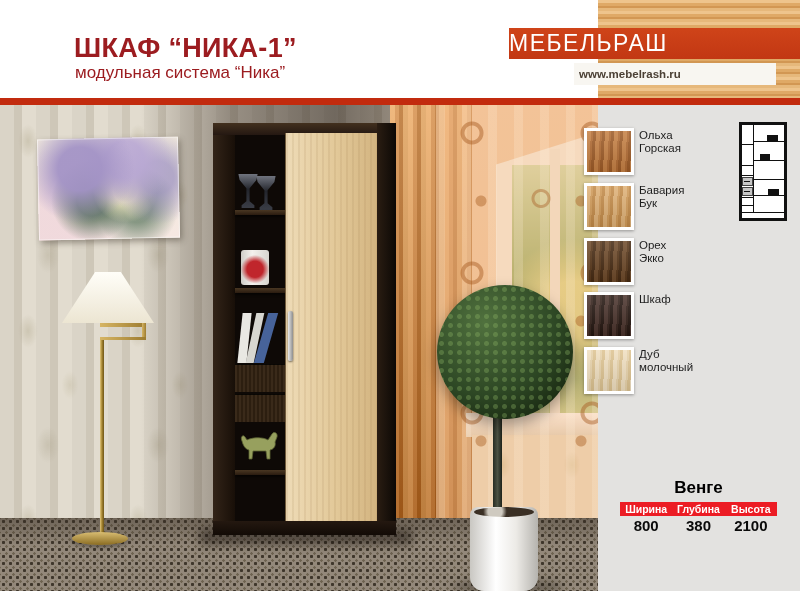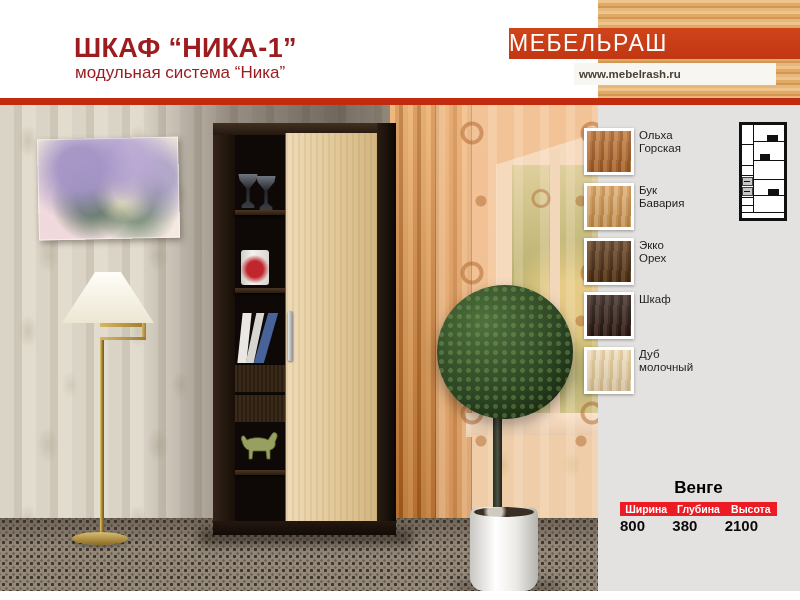--- a/index.html
+++ b/index.html
@@ -23,21 +23,21 @@
   .side-panel{left:598px;top:105px;width:202px;height:486px;background:#e3e2e0;}
   .bottom-strip{left:0;top:591px;width:800px;height:9px;background:#fff;}
 
   .swatch{width:44px;height:41px;border:3px solid #fff;box-shadow:0 1px 3px rgba(0,0,0,.35);}
   .swatch-label{left:639px;width:150px;font-size:11.5px;line-height:13px;color:#1d1d1d;}
 
   .spec-title{left:620px;top:478px;width:157px;text-align:center;font-size:17px;font-weight:bold;color:#000;}
   .spec-head{left:620px;top:502px;width:157px;height:14px;background:#ec1c24;display:flex;}
   .spec-head div{flex:1;text-align:center;color:#fff;font-size:10.5px;font-weight:bold;line-height:14px;}
   .spec-values{left:620px;top:517px;width:157px;display:flex;}
-  .spec-values div{flex:1;text-align:left;color:#0a0a0a;font-size:15px;font-weight:bold;}
+  .spec-values div{flex:1;text-align:center;color:#0a0a0a;font-size:15px;font-weight:bold;}
 
   
   .photo{left:0;top:105px;width:598px;height:486px;overflow:hidden;
      background:repeating-linear-gradient(90deg,#dad4c7 0 14px,#cec7b8 14px 22px,#e2dccf 22px 36px);}
   .leaf-overlay{left:0;top:0;width:598px;height:486px;opacity:.55;
      background-image:
        radial-gradient(ellipse 14px 24px at 28px 36px,rgba(150,140,105,.5),transparent 70%),
        radial-gradient(ellipse 12px 20px at 70px 90px,rgba(170,160,125,.45),transparent 70%),
        radial-gradient(ellipse 16px 26px at 48px 150px,rgba(140,130,100,.4),transparent 70%);
      background-size:110px 190px;}
@@ -248,28 +248,28 @@
   </svg>
 
   <div class="abs swatch" style="left: 584px; top: 128px; background: linear-gradient(rgba(255, 255, 255, 0.14), rgba(0, 0, 0, 0.1)), repeating-linear-gradient(93deg, rgb(197, 128, 68) 0px, rgb(197, 128, 68) 4px, rgb(176, 106, 50) 4px, rgb(176, 106, 50) 6px, rgb(156, 90, 38) 6px, rgb(156, 90, 38) 9px);"></div>
   <div class="abs swatch-label" style="top:129px;">
     <div>Ольха</div>
     <div>Горская</div>
   </div>
 
   <div class="abs swatch" style="left: 584px; top: 183px; background: linear-gradient(rgba(255, 255, 255, 0.14), rgba(0, 0, 0, 0.1)), repeating-linear-gradient(93deg, rgb(223, 177, 119) 0px, rgb(223, 177, 119) 4px, rgb(208, 154, 88) 4px, rgb(208, 154, 88) 6px, rgb(194, 138, 72) 6px, rgb(194, 138, 72) 9px);"></div>
   <div class="abs swatch-label" style="top:184px;">
+    <div>Бавария</div>
     <div>Бук</div>
-    <div>Бавария</div>
   </div>
 
   <div class="abs swatch" style="left: 584px; top: 238px; background: linear-gradient(rgba(255, 255, 255, 0.14), rgba(0, 0, 0, 0.1)), repeating-linear-gradient(93deg, rgb(110, 74, 42) 0px, rgb(110, 74, 42) 4px, rgb(87, 54, 25) 4px, rgb(87, 54, 25) 6px, rgb(70, 42, 18) 6px, rgb(70, 42, 18) 9px);"></div>
   <div class="abs swatch-label" style="top:239px;">
+    <div>Орех</div>
     <div>Экко</div>
-    <div>Орех</div>
   </div>
 
   <div class="abs swatch" style="left: 584px; top: 292px; background: linear-gradient(rgba(255, 255, 255, 0.14), rgba(0, 0, 0, 0.1)), repeating-linear-gradient(93deg, rgb(74, 51, 44) 0px, rgb(74, 51, 44) 4px, rgb(52, 34, 27) 4px, rgb(52, 34, 27) 6px, rgb(36, 22, 16) 6px, rgb(36, 22, 16) 9px);"></div>
   <div class="abs swatch-label" style="top:293px;">
     <div>Шкаф</div>
     <div></div>
   </div>
 
   <div class="abs swatch" style="left: 584px; top: 347px; background: linear-gradient(rgba(255, 255, 255, 0.14), rgba(0, 0, 0, 0.1)), repeating-linear-gradient(93deg, rgb(240, 223, 192) 0px, rgb(240, 223, 192) 4px, rgb(231, 210, 170) 4px, rgb(231, 210, 170) 6px, rgb(221, 195, 145) 6px, rgb(221, 195, 145) 9px);"></div>
   <div class="abs swatch-label" style="top:348px;">

